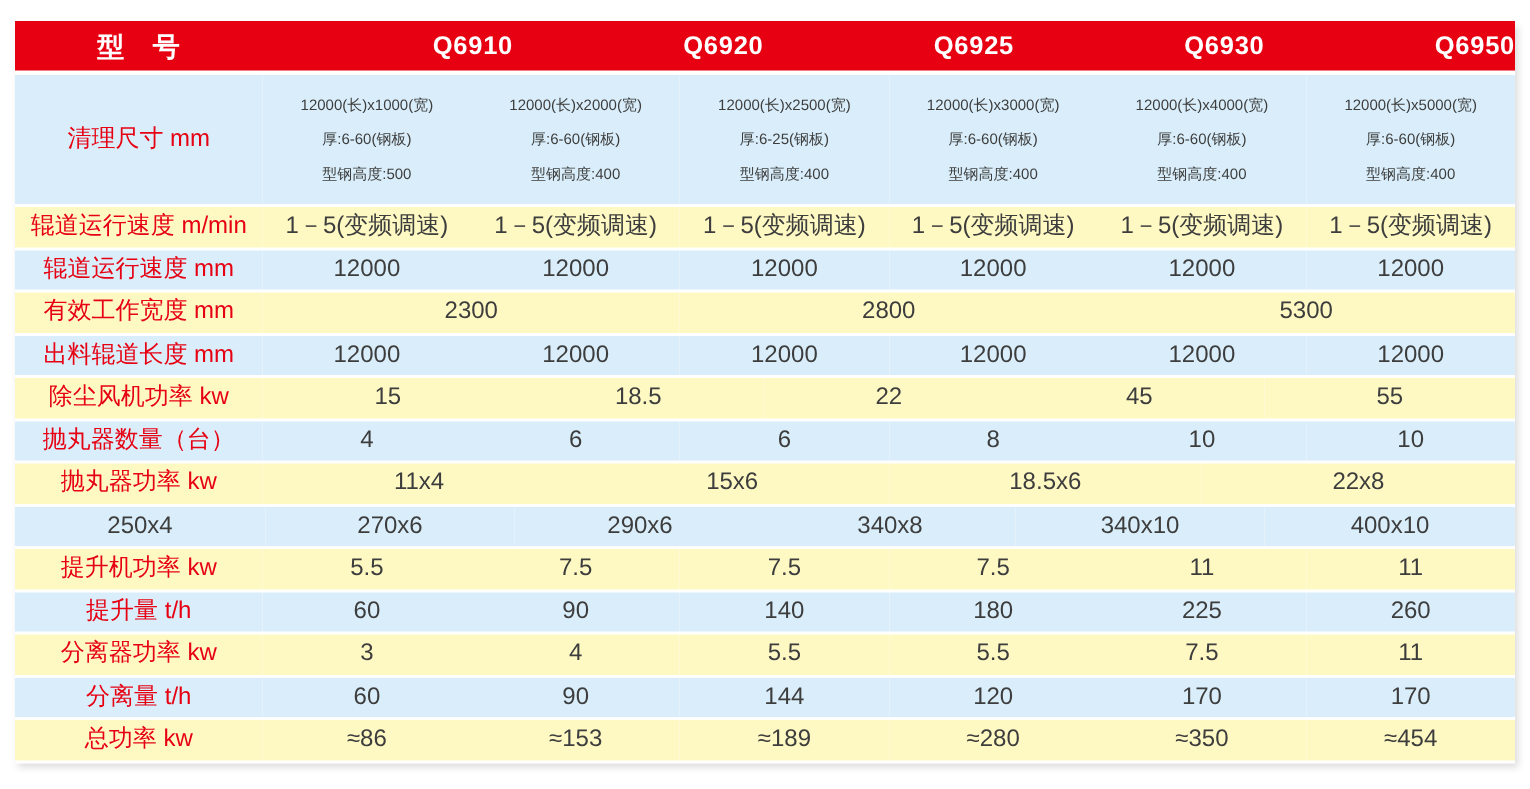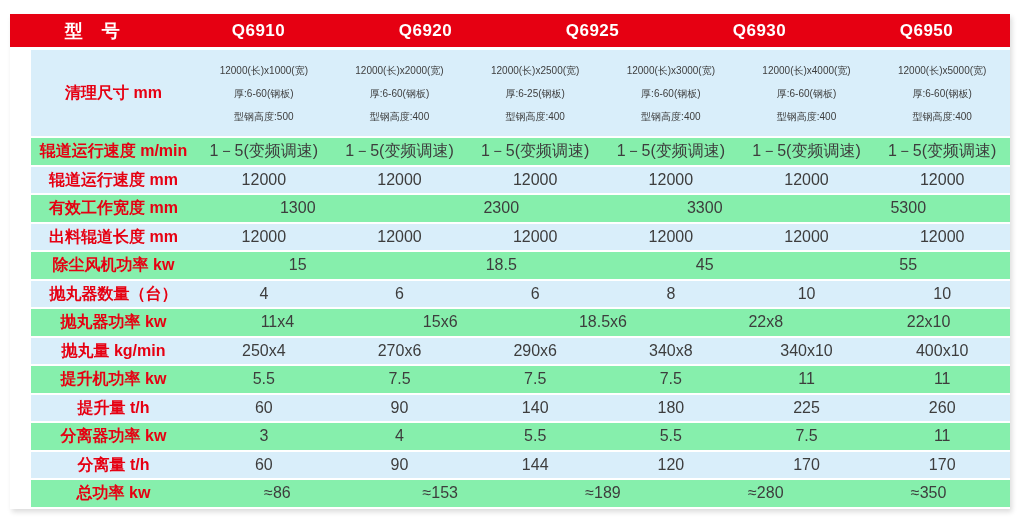--- a/index.html
+++ b/index.html
@@ -20,36 +20,36 @@
     background: #e60012; align-items: center;
   }
   .hcell {
     color: #ffffff; font-weight: bold; font-size: 17px;
     text-align: center; letter-spacing: 0.5px;
   }
   .row {
     display: flex; margin-bottom: 2px; align-items: stretch;
   }
   .row.light .cell { background: #d9eefa; }
-  .row.dark  .cell { background: #86efac; }
+  .row.dark  .cell { background: #fef9c3; }
   .row.tall  { height: 86px; }
   .row.std   { height: 26.5px; }
   .cell {
     display: flex; align-items: center; justify-content: center;
     text-align: center; white-space: pre; line-height: 24px;
   }
   .label-cell {
     width: 165px; flex: 0 0 165px;
-    color: #e60012; font-weight: bold; font-size: 16px; margin-left: 21px;
+    color: #e60012; font-weight: normal; font-size: 16px;
   }
   .value-cell {
     flex: 1 1 0; color: #3d3d3d; font-size: 16px;
   }
   .hcell.first { width: 165px; flex: 0 0 165px; font-size: 18px; }
-  .hcell.model { flex: 1 1 0; }
+  .hcell.model { flex: 1 1 0; text-align: right; }
   .row.tall .value-cell { font-size: 10px; line-height: 23px; }
   .row.tall .label-cell { font-size: 16px; }
 </style>
 </head>
 <body>
 
 <div class="page">
   <div class="spec-table">
 
     <div class="hrow">
@@ -96,60 +96,58 @@
           <div class="cell label-cell">辊道运行速度 mm</div>
           <div class="cell value-cell">12000</div>
           <div class="cell value-cell">12000</div>
           <div class="cell value-cell">12000</div>
           <div class="cell value-cell">12000</div>
           <div class="cell value-cell">12000</div>
           <div class="cell value-cell">12000</div>
         </div>
         <div class="row dark std">
           <div class="cell label-cell">有效工作宽度 mm</div>
-          <div class="cell value-cell">1300</div>
           <div class="cell value-cell">2300</div>
-          <div class="cell value-cell">3300</div>
+          <div class="cell value-cell">2800</div>
           <div class="cell value-cell">5300</div>
         </div>
         <div class="row light std">
           <div class="cell label-cell">出料辊道长度 mm</div>
           <div class="cell value-cell">12000</div>
           <div class="cell value-cell">12000</div>
           <div class="cell value-cell">12000</div>
           <div class="cell value-cell">12000</div>
           <div class="cell value-cell">12000</div>
           <div class="cell value-cell">12000</div>
         </div>
         <div class="row dark std">
           <div class="cell label-cell">除尘风机功率 kw</div>
           <div class="cell value-cell">15</div>
           <div class="cell value-cell">18.5</div>
+          <div class="cell value-cell">22</div>
           <div class="cell value-cell">45</div>
           <div class="cell value-cell">55</div>
         </div>
         <div class="row light std">
           <div class="cell label-cell">抛丸器数量（台）</div>
           <div class="cell value-cell">4</div>
           <div class="cell value-cell">6</div>
           <div class="cell value-cell">6</div>
           <div class="cell value-cell">8</div>
           <div class="cell value-cell">10</div>
           <div class="cell value-cell">10</div>
         </div>
         <div class="row dark std">
           <div class="cell label-cell">抛丸器功率 kw</div>
           <div class="cell value-cell">11x4</div>
           <div class="cell value-cell">15x6</div>
           <div class="cell value-cell">18.5x6</div>
           <div class="cell value-cell">22x8</div>
-          <div class="cell value-cell">22x10</div>
-        </div>
-        <div class="row light std">
-          <div class="cell label-cell">抛丸量 kg/min</div>
+        </div>
+        <div class="row light std">
           <div class="cell value-cell">250x4</div>
           <div class="cell value-cell">270x6</div>
           <div class="cell value-cell">290x6</div>
           <div class="cell value-cell">340x8</div>
           <div class="cell value-cell">340x10</div>
           <div class="cell value-cell">400x10</div>
         </div>
         <div class="row dark std">
           <div class="cell label-cell">提升机功率 kw</div>
           <div class="cell value-cell">5.5</div>
@@ -186,17 +184,18 @@
           <div class="cell value-cell">170</div>
           <div class="cell value-cell">170</div>
         </div>
         <div class="row dark std">
           <div class="cell label-cell">总功率 kw</div>
           <div class="cell value-cell">≈86</div>
           <div class="cell value-cell">≈153</div>
           <div class="cell value-cell">≈189</div>
           <div class="cell value-cell">≈280</div>
           <div class="cell value-cell">≈350</div>
+          <div class="cell value-cell">≈454</div>
         </div>
       </div>
 
   </div>
 </div>
 
 </body></html>

